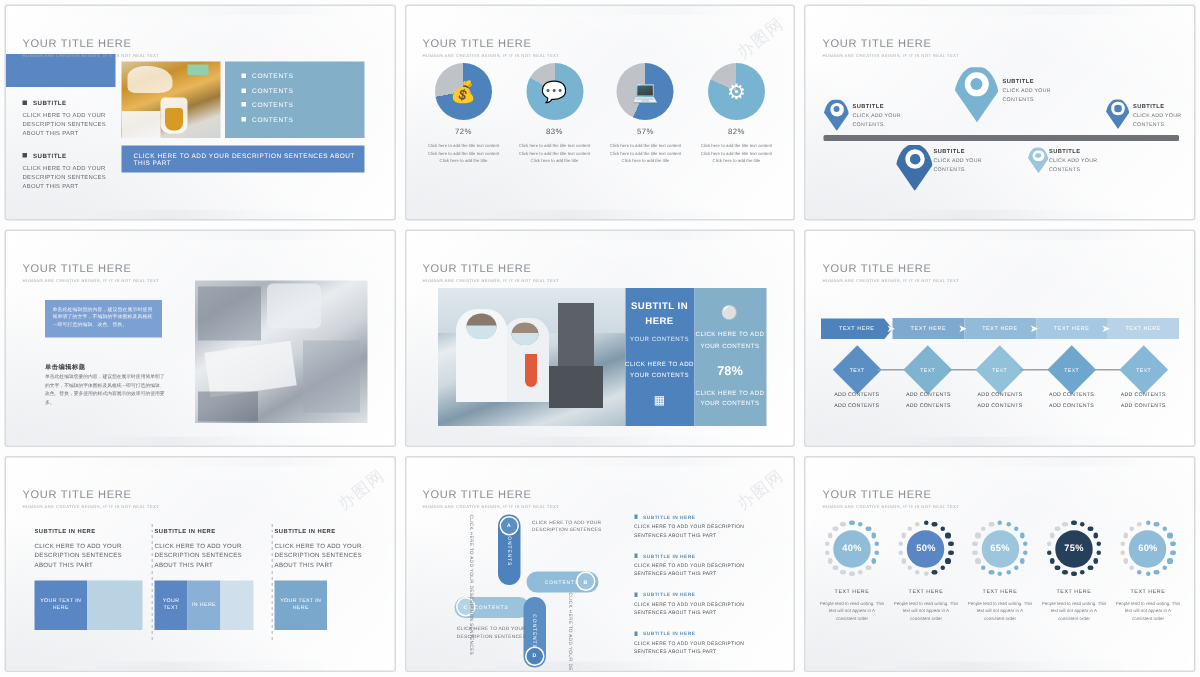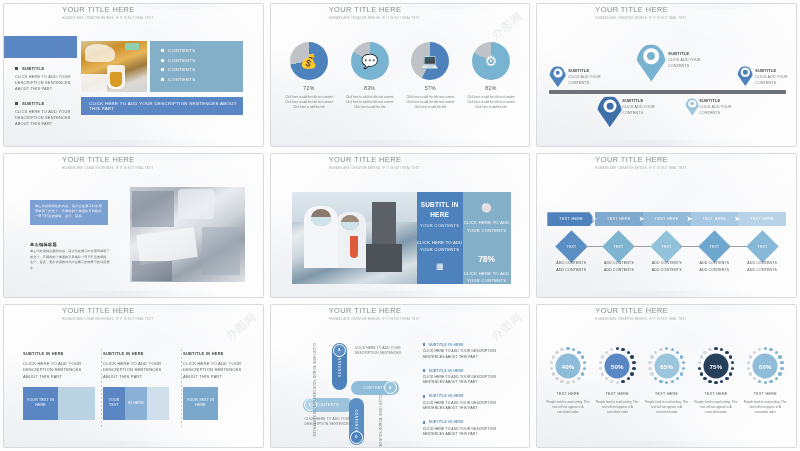--- a/index.html
+++ b/index.html
@@ -31,21 +31,21 @@
       linear-gradient(25deg, rgba(226,229,233,.55) 0%, rgba(255,255,255,0) 40%);
   }
   .inner{position:absolute;inset:6px;background:#fbfbfc;border-radius:2px;}
   .inner:before{
     content:"";position:absolute;inset:0;border-radius:2px;
     background:linear-gradient(135deg,rgba(255,255,255,.9),rgba(240,242,245,.35) 45%,rgba(255,255,255,.85));
   }
   .body{position:absolute;inset:0;z-index:3;}
 
   
-  .ttl{position:absolute;left:11px;top:1px;z-index:4;margin-left:47px;}
+  .ttl{position:absolute;left:11px;top:20px;z-index:4;}
   .ttl .t1{
     font-size:7.4px;letter-spacing:.45px;color:#8a8d92;font-weight:400;
     white-space:nowrap;
   }
   .ttl .t2{
     font-size:2.9px;letter-spacing:.22px;color:#a9acb1;margin-top:2px;
     white-space:nowrap;transform:scaleY(.95);transform-origin:left top;
   }
 
   
@@ -135,21 +135,21 @@
   .s5-b1{position:absolute;left:146px;top:38px;width:46px;height:92px;background:#4e82bd;
     display:flex;flex-direction:column;align-items:center;padding-top:8px;}
   .s5-b1 .t{color:#fff;font-size:6.4px;font-weight:bold;letter-spacing:.3px;text-align:center;line-height:1.55;}
   .s5-b1 .s{color:#e3ecf7;font-size:4.1px;letter-spacing:.3px;margin-top:3px;}
   .s5-b1 .c{color:#fff;font-size:4.1px;letter-spacing:.3px;margin-top:11px;text-align:center;line-height:1.75;}
   .s5-b1 .ic{margin-top:9px;color:#fff;font-size:8px;}
   .s5-b2{position:absolute;left:192px;top:38px;width:48px;height:92px;background:#84afc9;
     display:flex;flex-direction:column;align-items:center;padding-top:11px;}
   .s5-b2 .ic{color:#fff;font-size:9px;}
   .s5-b2 .c{color:#fff;font-size:4.1px;letter-spacing:.3px;margin-top:6px;text-align:center;line-height:1.8;}
-  .s5-b2 .pct{color:#fff;font-size:8.5px;font-weight:bold;margin-top:20px;}
+  .s5-b2 .pct{color:#fff;font-size:8.5px;font-weight:bold;margin-top:8px;}
 
   
   .s6-band{position:absolute;left:10px;top:58px;right:10px;height:14px;display:flex;}
   .s6-seg{flex:1;display:flex;align-items:center;justify-content:center;position:relative;}
   .s6-seg span{font-size:3.6px;color:#fff;letter-spacing:.4px;z-index:2;}
   .s6-arr{position:absolute;top:50%;transform:translateY(-50%);color:#fff;font-size:7px;z-index:3;}
   .s6-dias{position:absolute;left:10px;top:80px;right:10px;height:24px;display:flex;}
   .s6-dcell{flex:1;display:flex;align-items:center;justify-content:center;position:relative;}
   .s6-dia{width:23px;height:23px;transform:rotate(45deg);display:flex;align-items:center;justify-content:center;}
   .s6-dia span{transform:rotate(-45deg);font-size:3.4px;color:#fff;letter-spacing:.3px;}

